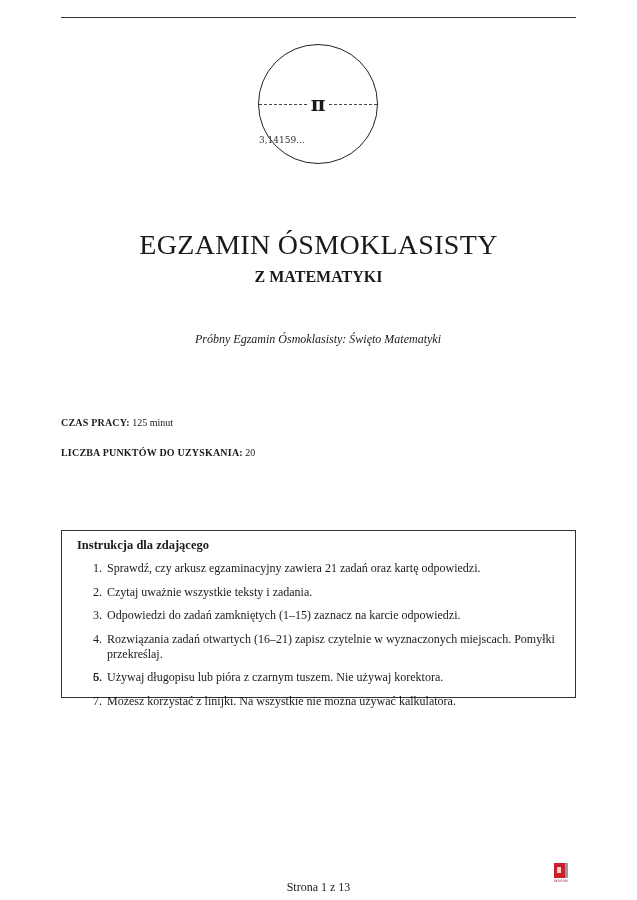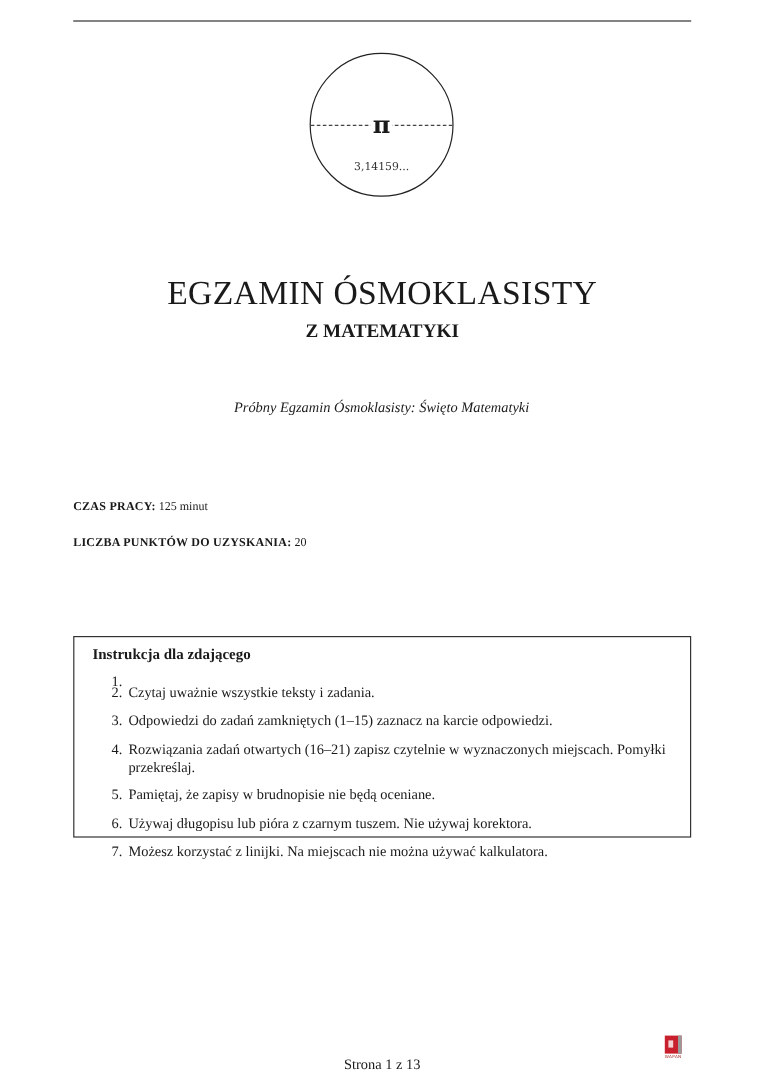--- a/index.html
+++ b/index.html
@@ -5,21 +5,21 @@
   html, body { margin: 0; padding: 0; background: #ffffff; }
   body { width: 637px; height: 900px; position: relative; overflow: hidden;
          font-family: "DejaVu Serif", "Liberation Serif", serif; color: #1a1a1a; }
   .top-rule { position: absolute; left: 61px; top: 17px; width: 515px; height: 1px; background: #333; }
   .logo-circle { position: absolute; left: 258px; top: 44px; width: 120px; height: 120px;
                  border: 1.3px solid #222; border-radius: 50%; box-sizing: border-box; }
   .logo-dash { position: absolute; left: 0; right: 0; top: 59px; border-top: 1px dashed #444; }
   .logo-pi { position: absolute; left: 0; right: 0; top: 48px; text-align: center;
              font-size: 20px; font-weight: bold; line-height: 22px; }
   .logo-pi span { background: #fff; padding: 0 2px; }
-  .logo-value { position: absolute; left: 0; right: 0; top: 90px; text-align: center;
+  .logo-value { position: absolute; left: 0; right: 0; top: 90px; text-align: left;
                 font-size: 9px; color: #333; }
   .title { position: absolute; left: 0; width: 637px; top: 229px; text-align: center;
            font-family: "Liberation Serif", serif; font-size: 28px; letter-spacing: 0.3px; }
   .subtitle { position: absolute; left: 0; width: 637px; top: 268px; text-align: center;
               font-family: "Liberation Serif", serif; font-size: 16px; font-weight: bold; }
   .tagline { position: absolute; left: 0; width: 636px; top: 332px; text-align: center;
              font-family: "Liberation Serif", serif; font-style: italic; font-size: 12px; }
   .meta-line { position: absolute; left: 61px; font-family: "Liberation Serif", serif; font-size: 10px; }
   .meta-line b { font-weight: bold; letter-spacing: 0.2px; }
   .meta-time { top: 417px; }
@@ -59,27 +59,27 @@
   <span>125 minut</span>
 </div>
 <div class="meta-line meta-points">
   <b>LICZBA PUNKTÓW DO UZYSKANIA:</b>
   <span>20</span>
 </div>
 
 <div class="box">
   <div class="box-title">Instrukcja dla zdającego</div>
   <ol>
-    <li><span class="num">1.</span></li>
+    <li><span class="num">1.</span><span>Sprawdź, czy arkusz egzaminacyjny zawiera 21 zadań oraz kartę odpowiedzi.</span></li>
     <li><span class="num">2.</span><span>Czytaj uważnie wszystkie teksty i zadania.</span></li>
     <li><span class="num">3.</span><span>Odpowiedzi do zadań zamkniętych (1–15) zaznacz na karcie odpowiedzi.</span></li>
     <li><span class="num">4.</span><span>Rozwiązania zadań otwartych (16–21) zapisz czytelnie w wyznaczonych miejscach. Pomyłki przekreślaj.</span></li>
-    <li><span class="num">5.</span><span>Pamiętaj, że zapisy w brudnopisie nie będą oceniane.</span></li>
+    <li><span class="num">5.</span></li>
     <li><span class="num">6.</span><span>Używaj długopisu lub pióra z czarnym tuszem. Nie używaj korektora.</span></li>
-    <li><span class="num">7.</span><span>Możesz korzystać z linijki. Na miejscach nie można używać kalkulatora.</span></li>
+    <li><span class="num">7.</span><span>Możesz korzystać z linijki. Na wszystkie nie można używać kalkulatora.</span></li>
   </ol>
 </div>
 
 <div class="footer">Strona 1 z 13</div>
 
 <div class="publisher-logo">
   <div class="pl-cube"></div>
   <div class="pl-text">WAPAN</div>
 </div>
 

